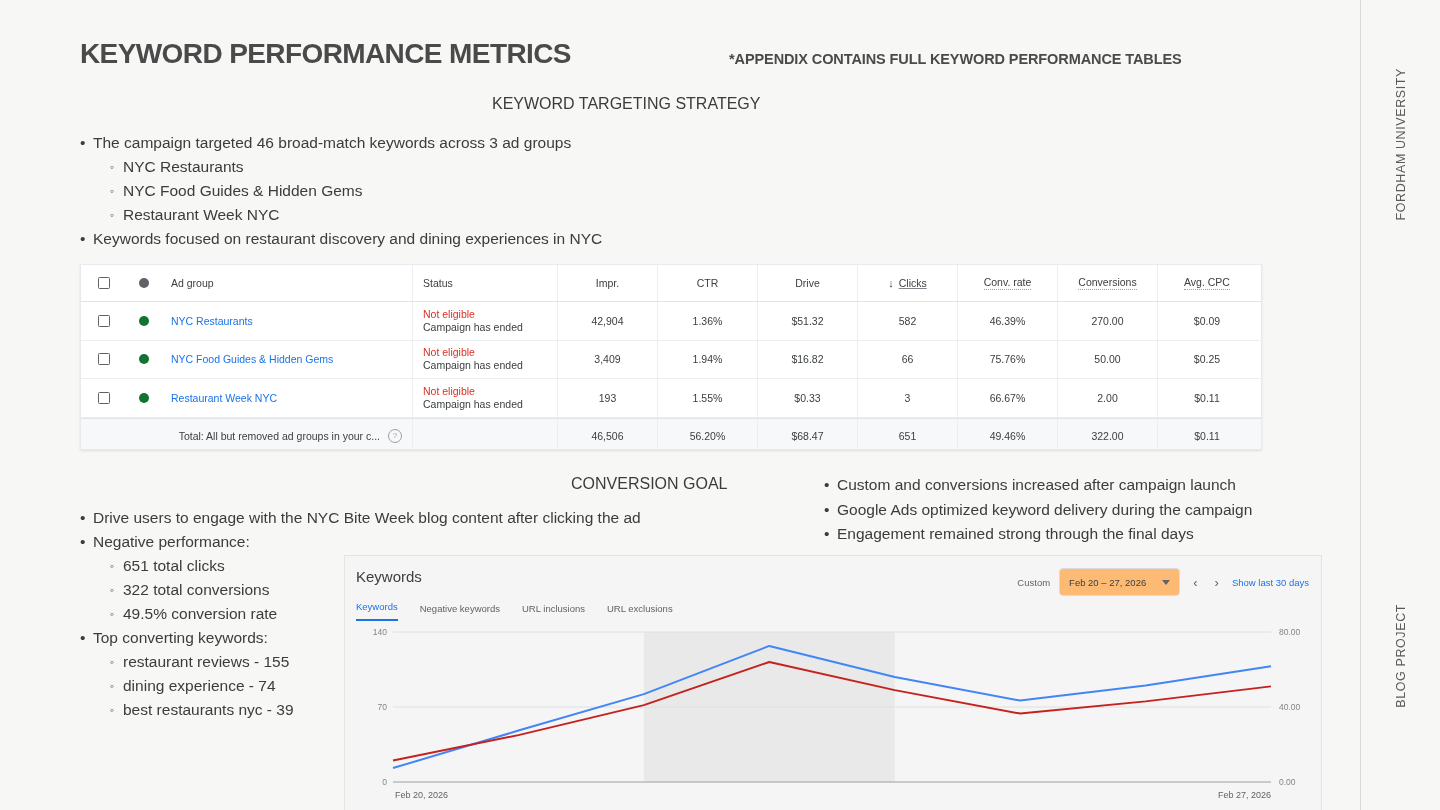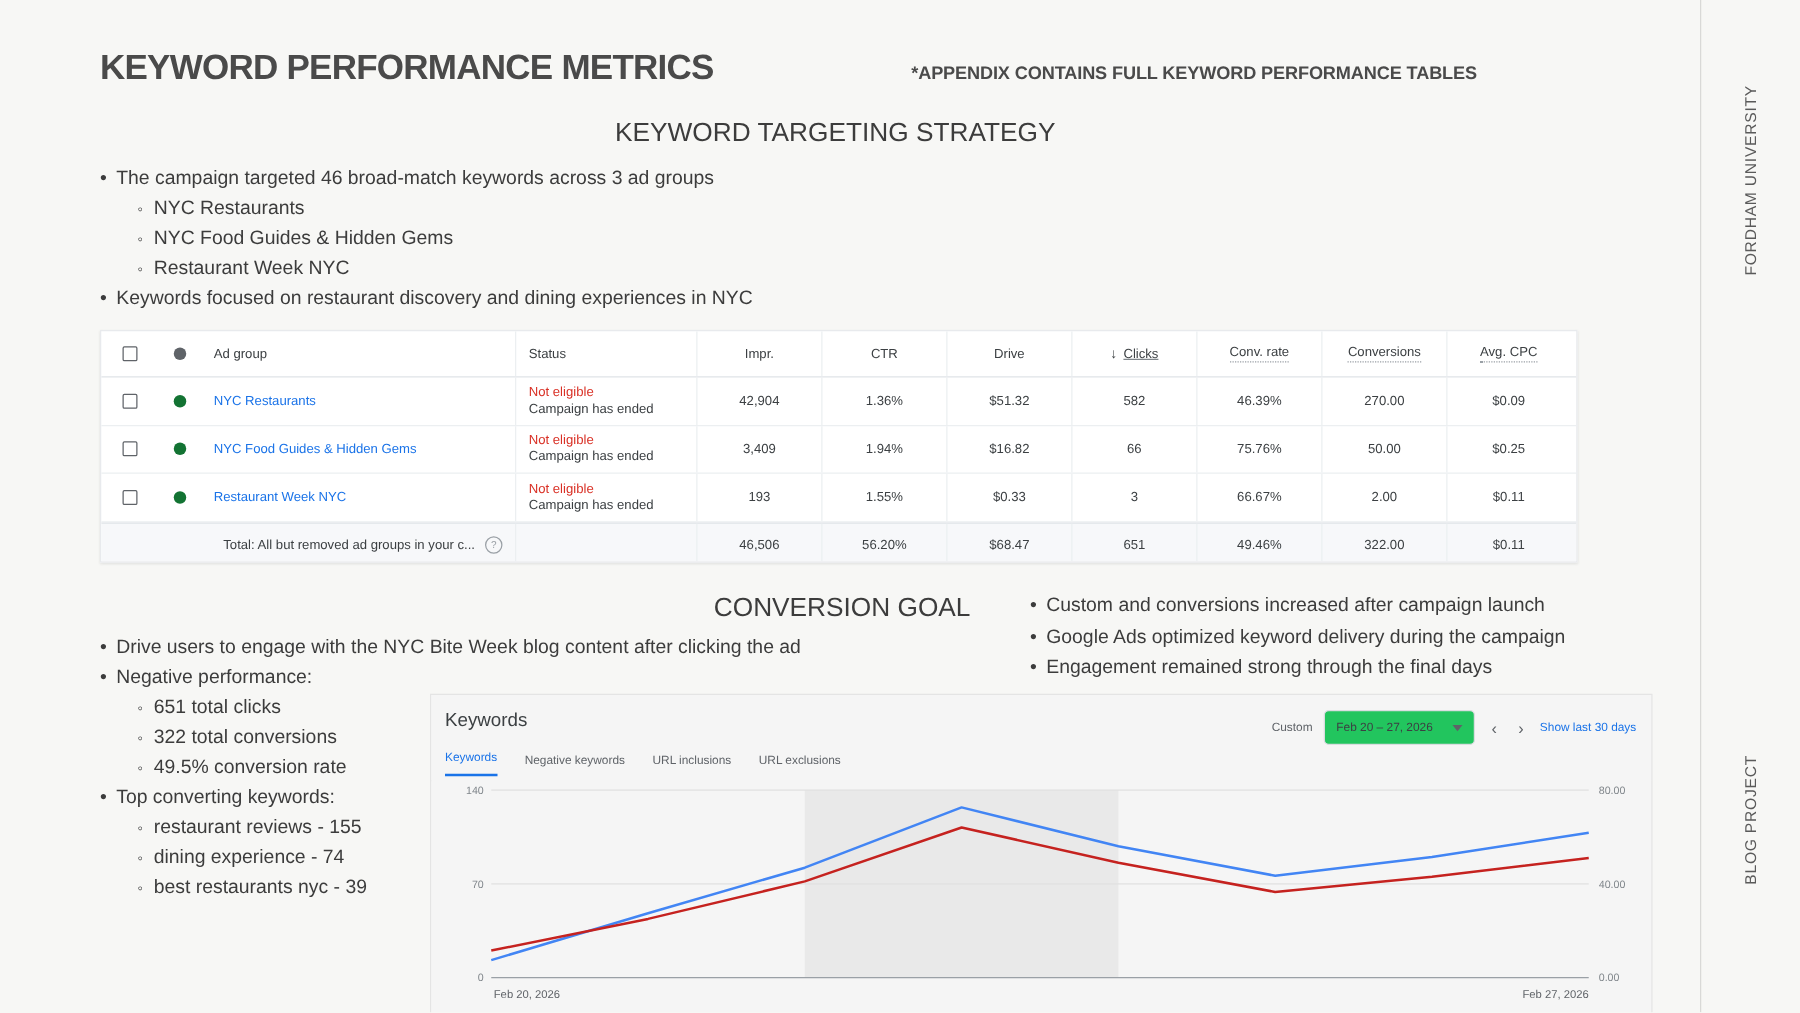--- a/index.html
+++ b/index.html
@@ -24,21 +24,21 @@
   }
   .slide-subtitle {
     position: absolute; left: 729px; top: 51px;
     font-size: 14.5px; font-weight: bold; letter-spacing: -0.1px;
     color: #4a4a4a; white-space: nowrap;
   }
 
   
   .section-heading {
     position: absolute;
-    font-size: 21px; color: #3c3c3c; white-space: nowrap;
+    font-size: 16px; color: #3c3c3c; white-space: nowrap;
   }
   #heading-targeting { left: 492px; top: 95px; }
   #heading-conversion { left: 571px; top: 475px; }
 
   
   .bullets { position: absolute; }
   .bullet-row {
     display: flex; align-items: flex-start;
     font-size: 15.5px; color: #3c3c3c; line-height: 24px;
   }
@@ -147,21 +147,21 @@
     border-bottom: 2.5px solid #1a73e8;
   }
   #daterange {
     position: absolute; right: 12px; top: 12px;
     display: flex; align-items: center; gap: 9px;
   }
   #dr-custom { font-size: 9.5px; color: #5f6368; }
   #dr-box {
     display: flex; align-items: center; gap: 16px;
     border: 1px solid #dadce0; border-radius: 4px;
-    height: 26px; padding: 0 9px; background: #22c55e;
+    height: 26px; padding: 0 9px; background: #fdba74;
     font-size: 9.5px; color: #3c4043;
   }
   .caret-down {
     width: 0; height: 0;
     border-left: 4px solid transparent;
     border-right: 4px solid transparent;
     border-top: 5px solid #5f6368;
   }
   .chev { font-size: 13px; color: #5f6368; padding: 0 4px; }
   #dr-last30 { font-size: 9.5px; color: #1a73e8; white-space: nowrap; }

